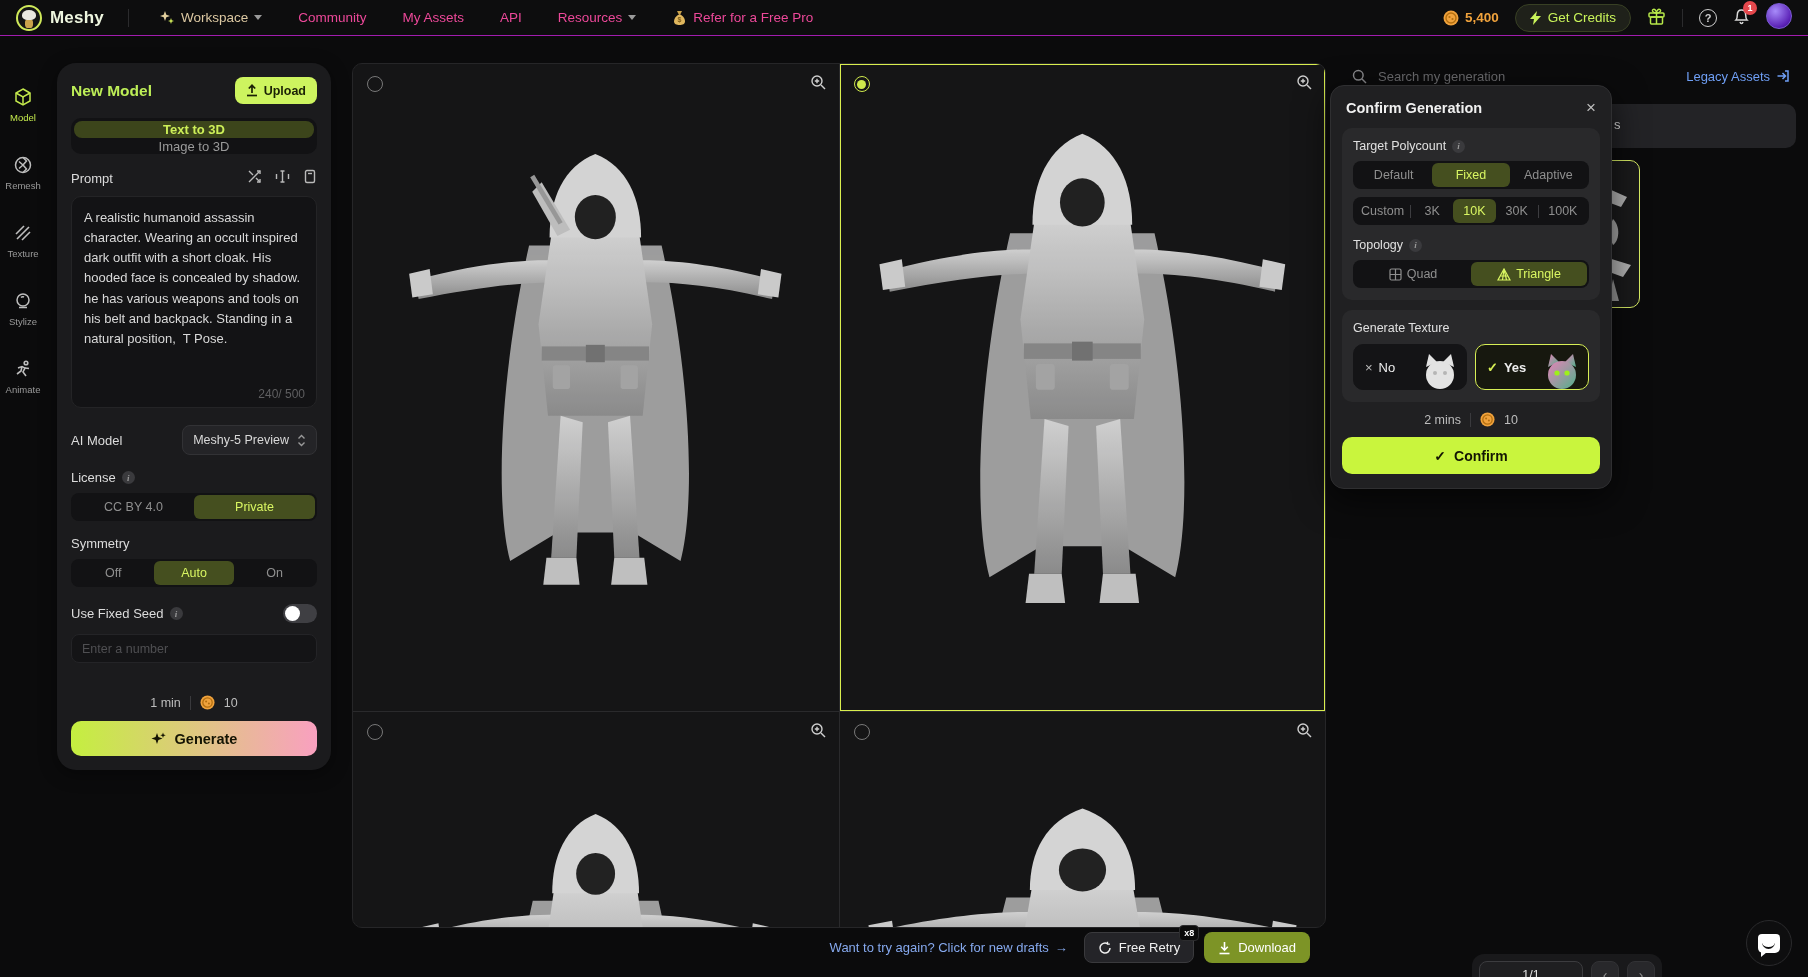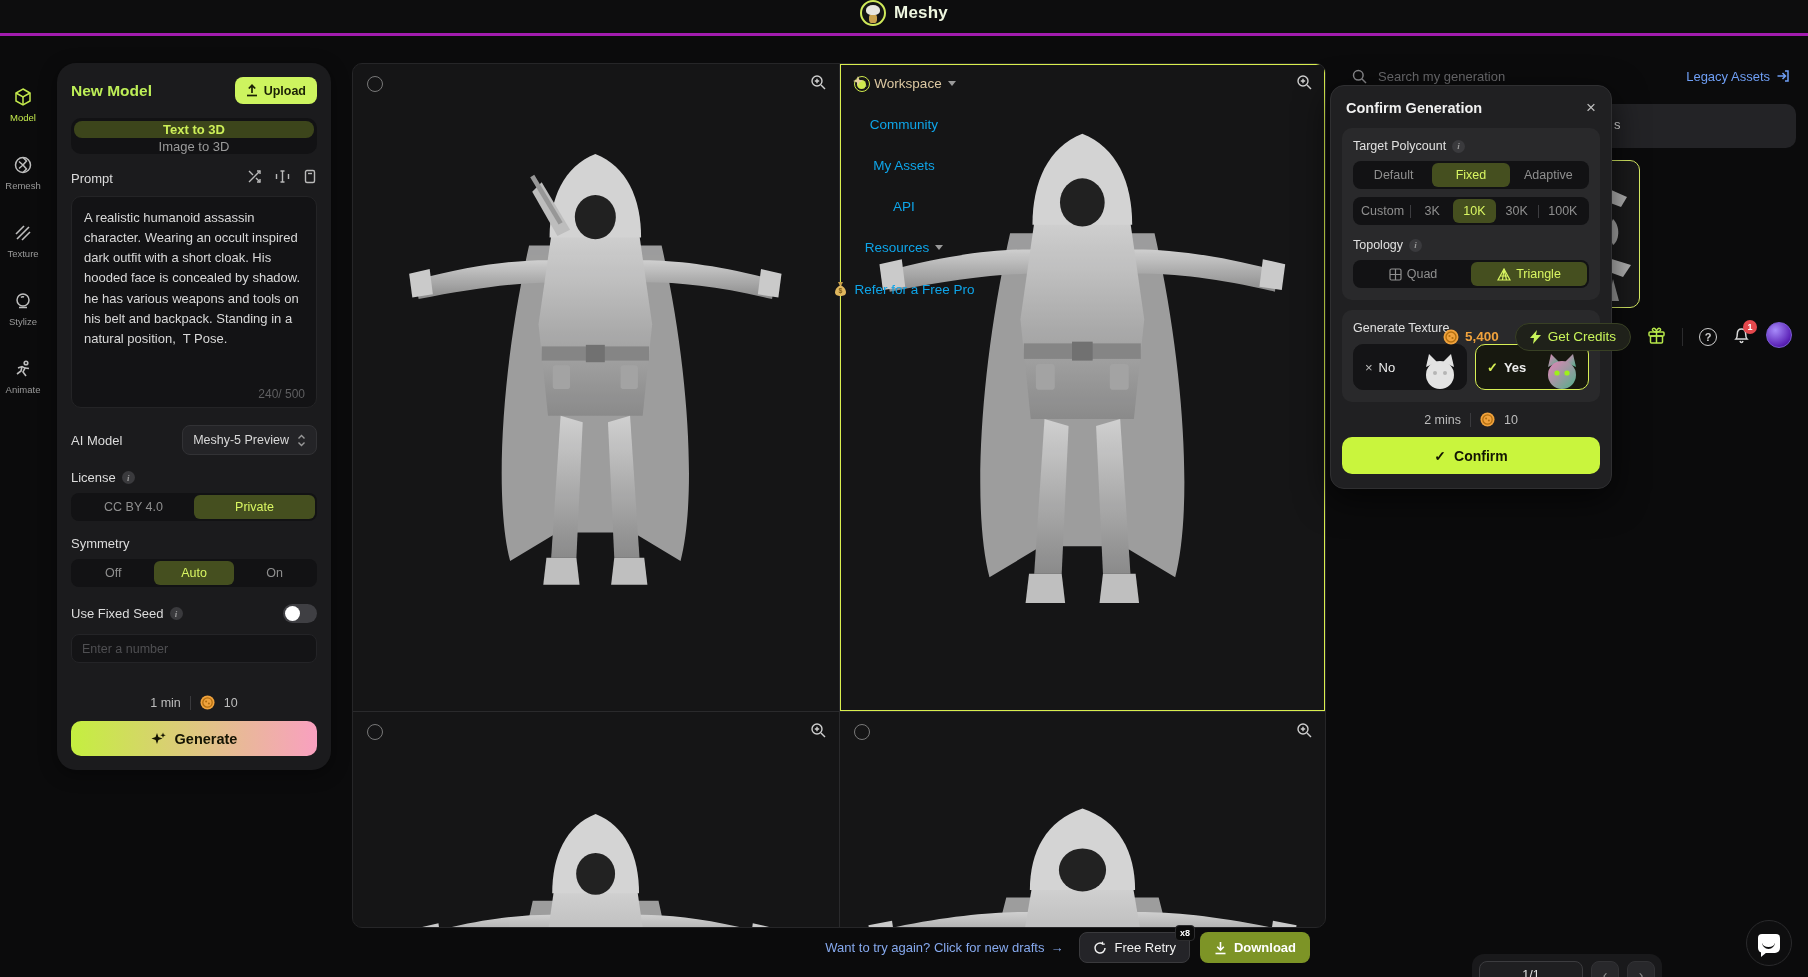--- a/index.html
+++ b/index.html
@@ -7,28 +7,28 @@
   body {
     width:1808px; height:977px; position:relative; overflow:hidden;
     background:#0b0b0c; color:#e6e6e6;
     font-family:"Liberation Sans", sans-serif; font-size:13px;
   }
   .ic { display:inline-flex; align-items:center; justify-content:center; flex:none; }
   button { font-family:inherit; cursor:pointer; }
 
   
   .topnav { position:absolute; top:0; left:0; right:0; height:36px; background:#0d0d0e;
-    display:flex; align-items:center; padding:0 16px; gap:24px; border-bottom:3px solid #a21caf; z-index:60;flex-direction:column; }
+    display:flex; align-items:center; padding:0 16px; gap:24px; border-bottom:1px solid #a21caf; z-index:60; }
   .logo-wrap { display:flex; align-items:center; gap:8px; }
   .logo-badge { width:26px; height:26px; border-radius:50%; background:#141414; border:2px solid #cfe95a; position:relative; overflow:hidden; }
   .logo-badge::after { content:''; position:absolute; left:4px; top:3px; width:14px; height:10px; border-radius:50% 50% 40% 40%; background:#e8e6df; }
   .logo-badge::before { content:''; position:absolute; left:7px; top:12px; width:8px; height:9px; border-radius:40%; background:#caa24c; }
   .logo-text { font-size:17px; font-weight:bold; color:#eef6df; letter-spacing:.2px; }
   .nav-sep { width:1px; height:18px; background:#2b2b2d; }
-  .nav-item { display:flex; align-items:center; gap:6px; color:#0ea5e9; font-size:13.5px; }
+  .nav-item { display:flex; align-items:center; gap:6px; color:#ec4899; font-size:13.5px; }
   .nav-item.ws { color:#dcc8a2; }
   .caret { width:0; height:0; border-left:4px solid transparent; border-right:4px solid transparent; border-top:5px solid #9a9a9a; }
   .nav-right { margin-left:auto; display:flex; align-items:center; gap:16px; }
   .credits { display:flex; align-items:center; gap:6px; color:#f0a23c; font-weight:bold; font-size:13.5px; }
   .getcredits { display:flex; align-items:center; gap:7px; background:#1f211a; border:1px solid #384024;
     color:#c9f45a; font-weight:normal; font-size:13.5px; border-radius:999px; height:28px; padding:0 14px; }
   .iconbtn { background:none; border:none; padding:0; position:relative; }
   .badge { position:absolute; top:-6px; right:-7px; background:#e5484d; color:#fff; font-size:9px; font-weight:bold;
     min-width:14px; height:14px; border-radius:999px; display:flex; align-items:center; justify-content:center; padding:0 3px; }
   .avatar { width:26px; height:26px; border-radius:50%; background:radial-gradient(circle at 35% 30%, #a78bfa, #5b21b6 70%, #2e1065); border:1px solid #7c5cd6; }
@@ -94,21 +94,21 @@
   .figure { opacity:.96; }
 
   
   .action-row { position:absolute; top:932px; right:498px; display:flex; align-items:center; gap:10px; }
   .try-link { color:#86a9ee; font-size:13px; background:none; border:none; display:flex; align-items:center; gap:6px; }
   .retry-btn { position:relative; display:flex; align-items:center; gap:7px; background:#242428; border:1px solid #3a3a3d;
     color:#f0f0f0; border-radius:8px; height:31px; padding:0 13px; font-size:13px; }
   .retry-badge { position:absolute; top:-8px; right:-6px; background:#0a0a0a; color:#fff; font-size:9px; font-weight:bold;
     border-radius:4px; padding:2px 4px; border:1px solid #2c2c2e; }
   .dl-btn { display:flex; align-items:center; gap:7px; background:#7d9426; border:none; color:#fff; border-radius:8px;
-    height:31px; padding:3px 14px; font-size:13px; font-weight:bold; }
+    height:31px; padding:3px 14px; font-size:13px; font-weight:normal; }
 
   
   .search-row { position:absolute; left:1352px; top:63px; width:444px; height:26px; display:flex; align-items:center; gap:9px; }
   .search-input { background:none; border:none; outline:none; color:#cfcfcf; font-size:13px; width:200px; }
   .search-input::placeholder { color:#6b6b6e; }
   .legacy-btn { margin-left:auto; display:flex; align-items:center; gap:6px; background:none; border:none; color:#6f9ff5; font-size:13px; }
   .partial-tab { position:absolute; left:1500px; top:104px; width:296px; height:44px; background:#232326; border-radius:10px; z-index:5; }
   .partial-tab span { position:absolute; left:114px; top:13px; color:#dadada; font-size:13px; }
   .partial-card { position:absolute; left:1560px; top:160px; width:80px; height:148px; background:#1a1a1b;
     border:1px solid #d9ee65; border-radius:10px; z-index:5; overflow:hidden; }

